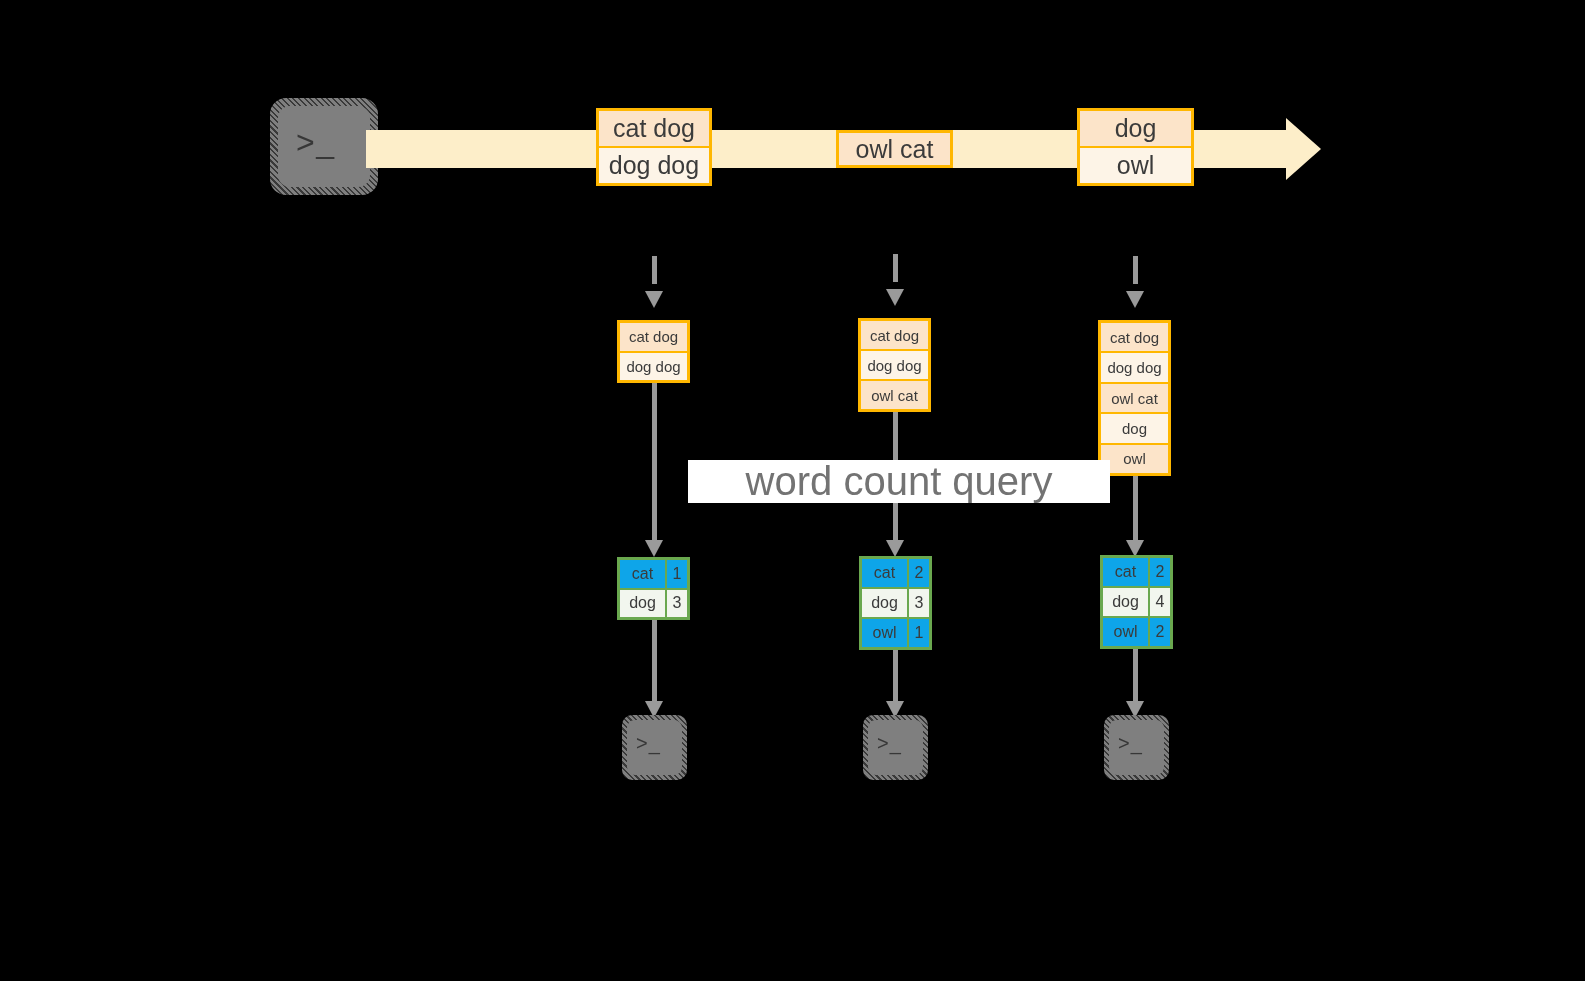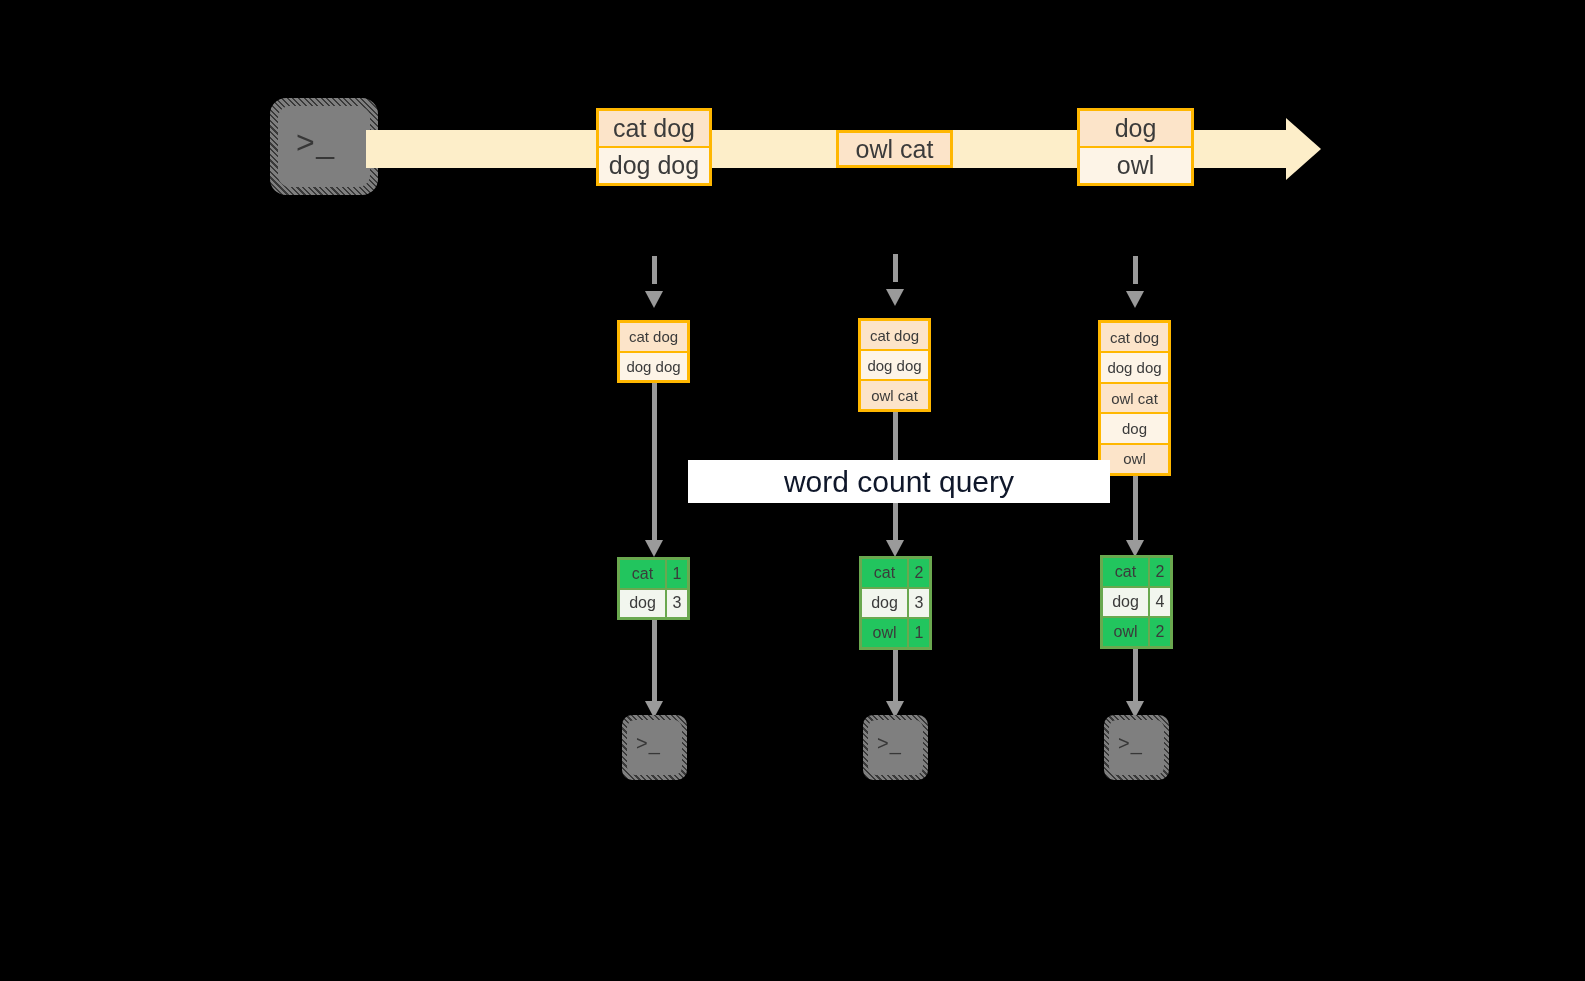--- a/index.html
+++ b/index.html
@@ -101,21 +101,21 @@
     box-sizing: border-box;
     display: flex;
     align-items: center;
     justify-content: center;
     font-size: 16px;
     color: #3b3b3b;
     white-space: nowrap;
   }
   .restable .tc.word { flex: 0 0 45px; }
   .restable .tc.cnt  { flex: 1 1 auto; border-left: 2px solid #6aa84f; }
-  .restable .trow.shade .tc { background: #22c55e; }
+  .restable .trow.shade .tc { background: #0ea5e9; }
   .restable .trow.plain .tc { background: #f2f6ee; }
 
   
   .conn {
     position: absolute;
   }
   .conn .shaft {
     position: absolute;
     background: #9a9a9a;
     width: 5px;
@@ -136,22 +136,22 @@
 
   
   .query-label {
     position: absolute;
     background: #ffffff;
     display: flex;
     align-items: center;
     justify-content: center;
   }
   .query-label .qtext {
-    font-size: 30px;
-    color: #0f172a;
+    font-size: 40px;
+    color: #737373;
     white-space: nowrap;
   }
 </style>
 </head>
 <body>
 
 <div id="canvas">
 
   <div class="term" style="left:270px; top:98px; width:108px; height:97px; border-radius:16px;">
     <div class="inner" style="left:8px; top:8px; right:8px; bottom:8px;"></div>

